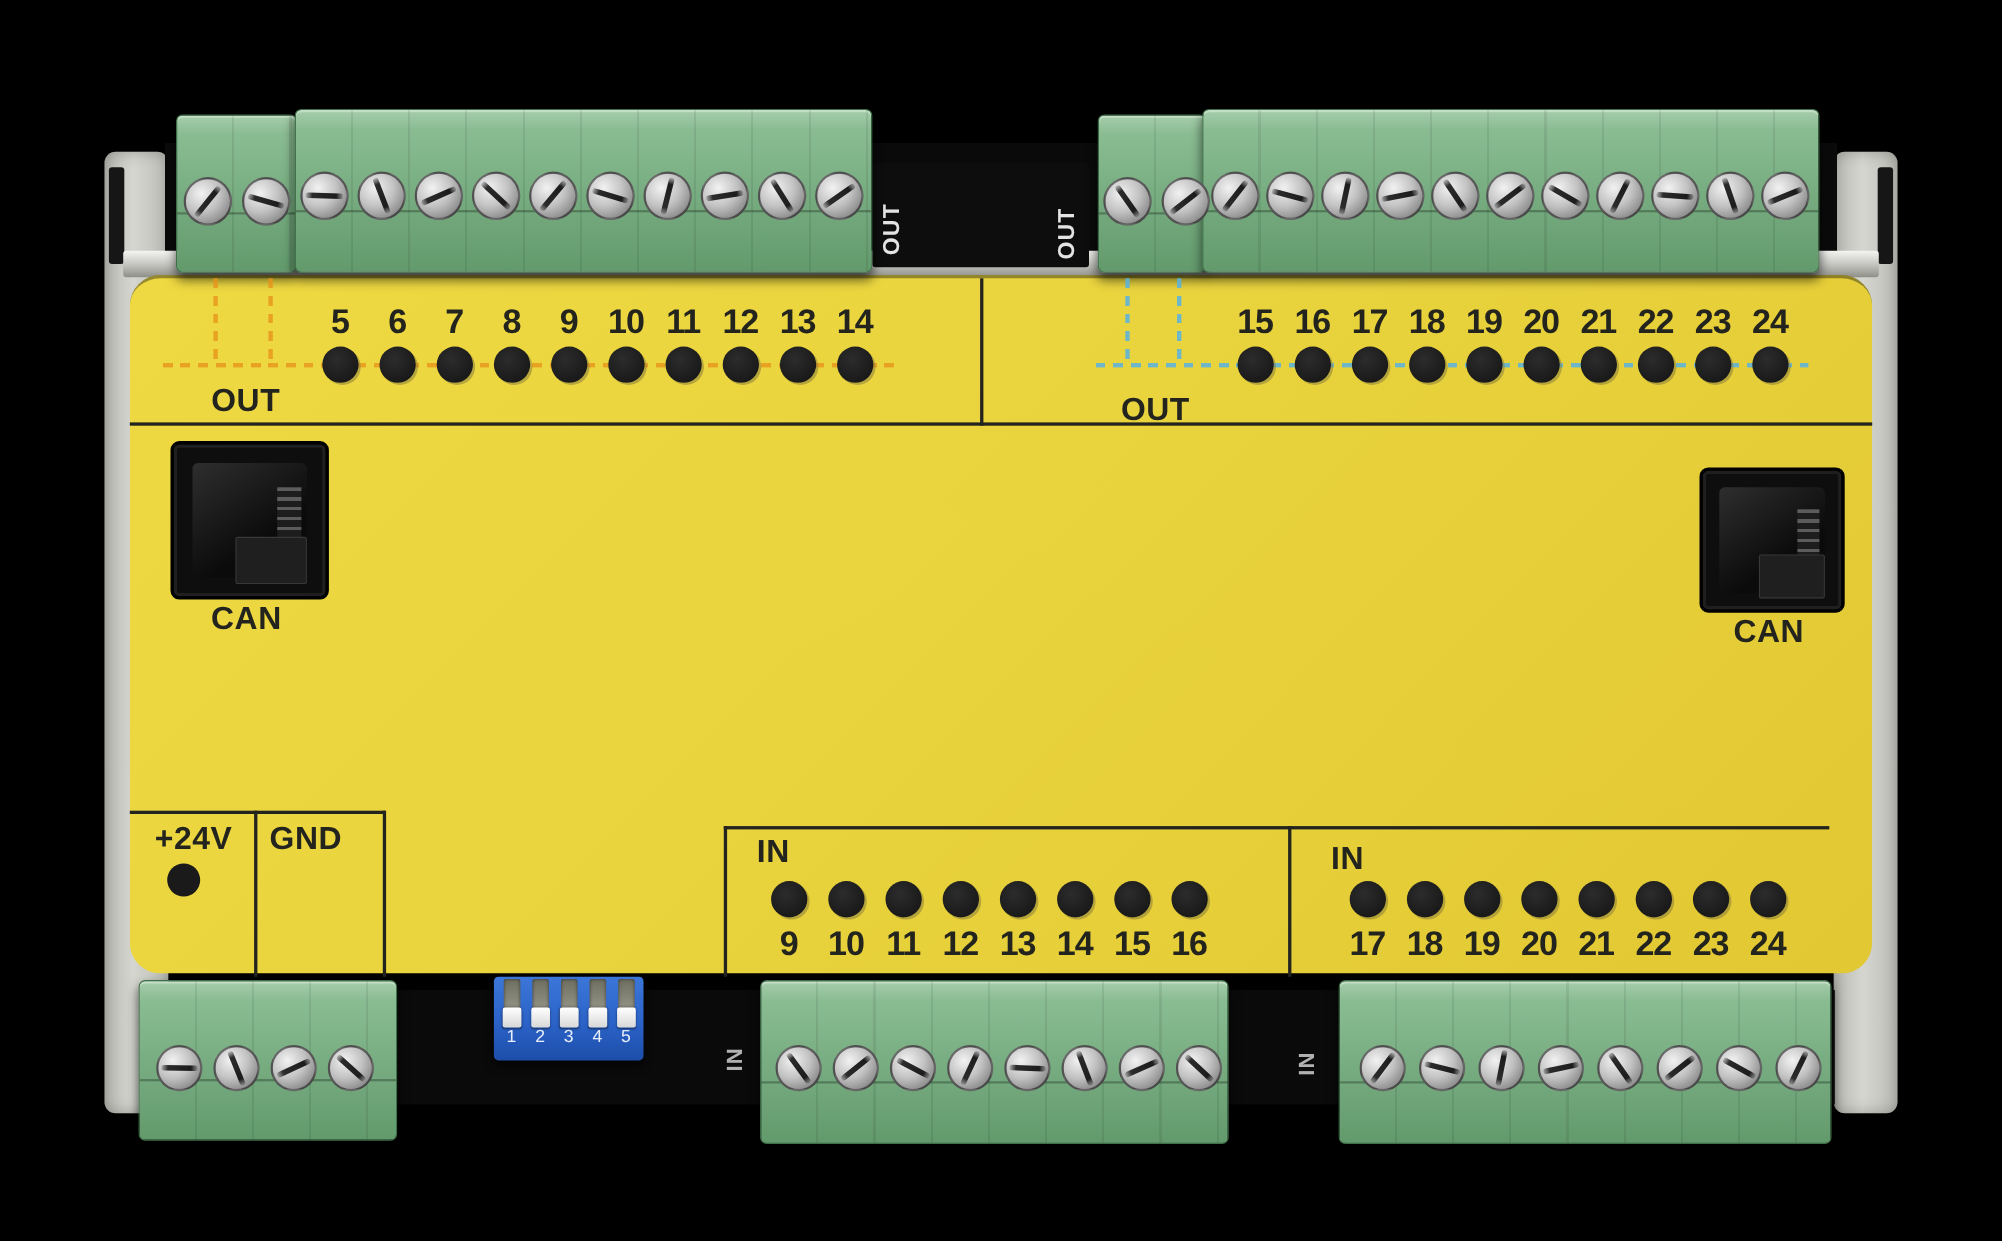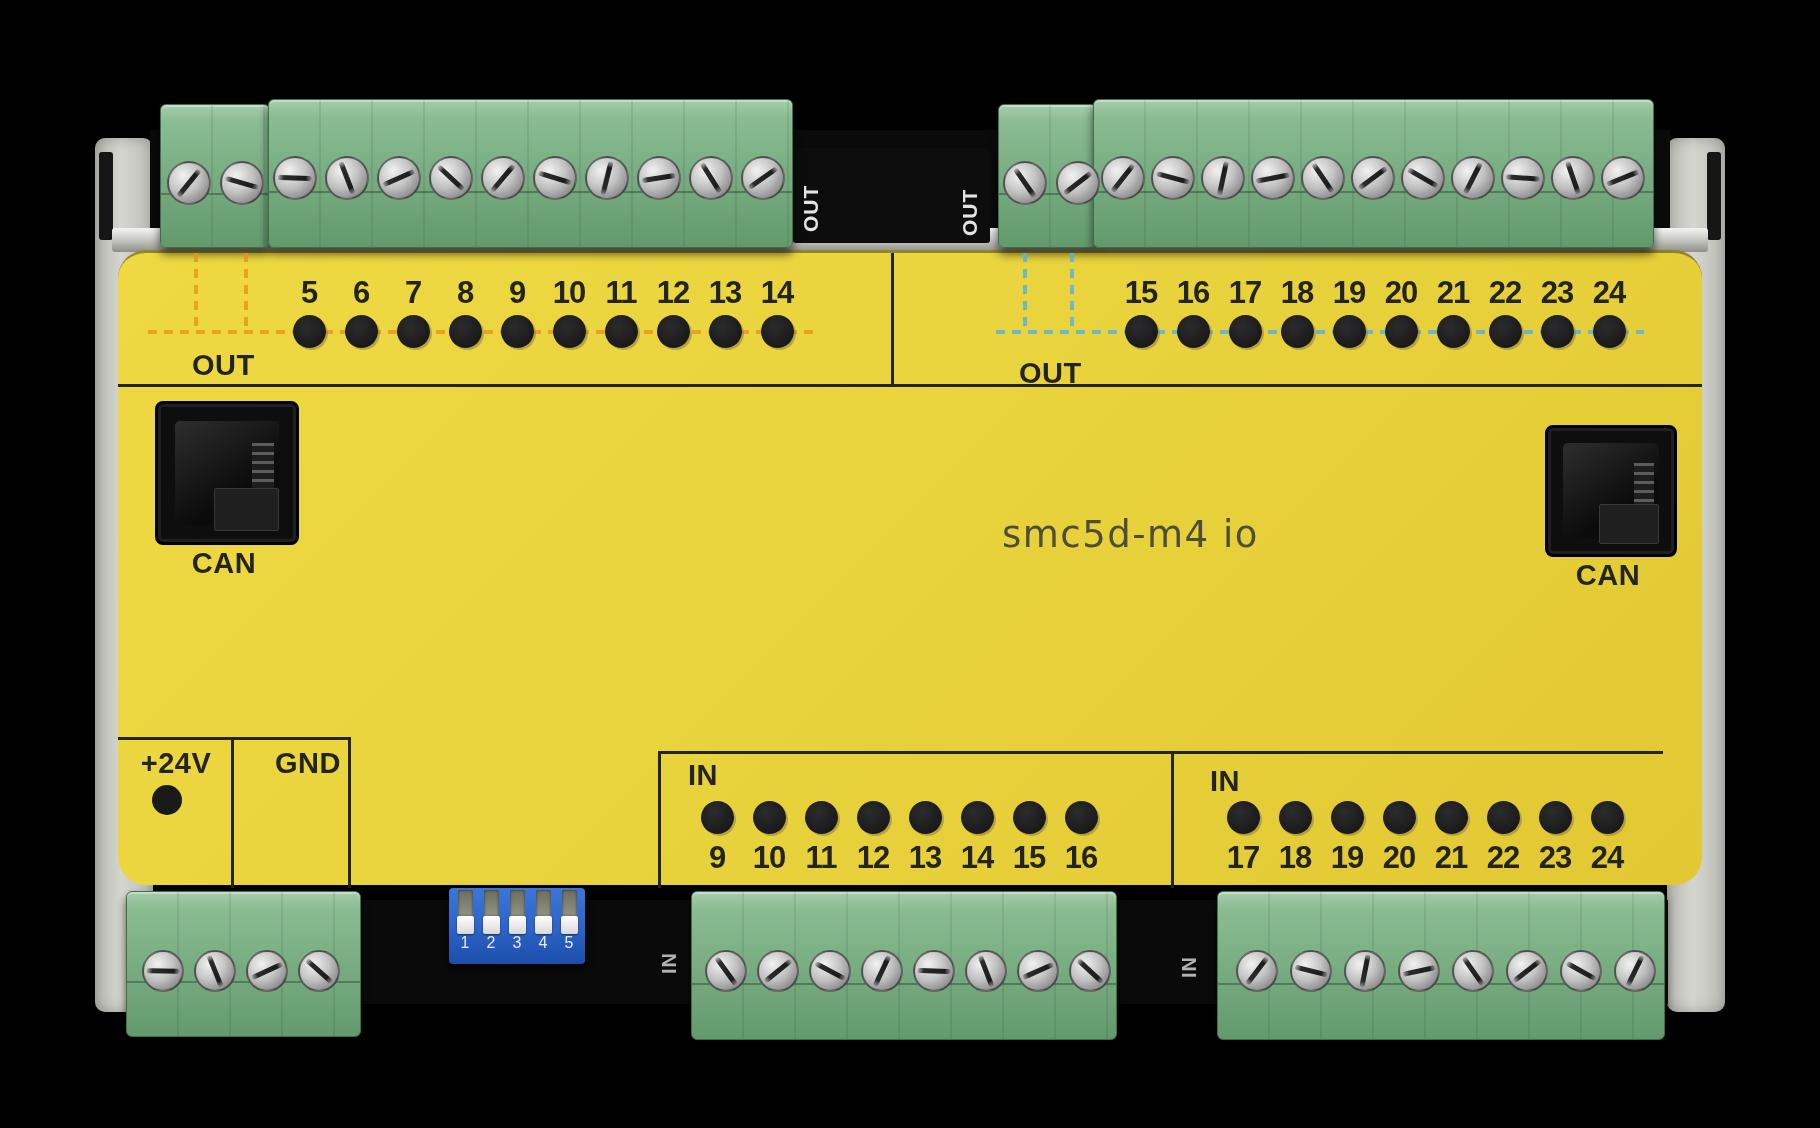--- a/index.html
+++ b/index.html
@@ -208,28 +208,27 @@
       <div class="jack-tab"></div>
     </div>
     <div class="plabel center" style="left:37px;top:294px;width:138px">CAN</div>
     <div class="can-jack" style="left:1427px;top:172px;width:126px;height:126px">
       <div class="jack-cavity"></div>
       <div class="jack-pins"></div>
       <div class="jack-tab"></div>
     </div>
     <div class="plabel center" style="left:1427px;top:306px;width:126px">CAN</div>
 
-    <div class="model" style="left:884px;top:260px">smc5d-m4 io</div>
 
     <div class="rule-h" style="left:0;top:484px;width:232px"></div>
     <div class="rule-v" style="left:113px;top:484px;height:151px"></div>
     <div class="rule-v" style="left:230px;top:484px;height:151px"></div>
     <div class="plabel center" style="left:3px;top:494px;width:110px">+24V</div>
     <div class="power-dot" style="left:34px;top:532px"></div>
-    <div class="plabel center" style="left:134px;top:494px;width:112px">GND</div>
+    <div class="plabel center" style="left:104px;top:494px;width:112px">GND</div>
 
     <div class="rule-h" style="left:540px;top:498px;width:1005px"></div>
     <div class="rule-v" style="left:540px;top:498px;height:137px"></div>
     <div class="rule-v" style="left:1053px;top:498px;height:137px"></div>
     <div class="plabel" style="left:570px;top:506px">IN</div>
     <div class="plabel" style="left:1092px;top:512px">IN</div>
     <div class="led-row num-bottom" style="left:573px;top:548px">
         <div class="led-cell">
           <div class="led-dot"></div>
           <div class="led-num">9</div>

